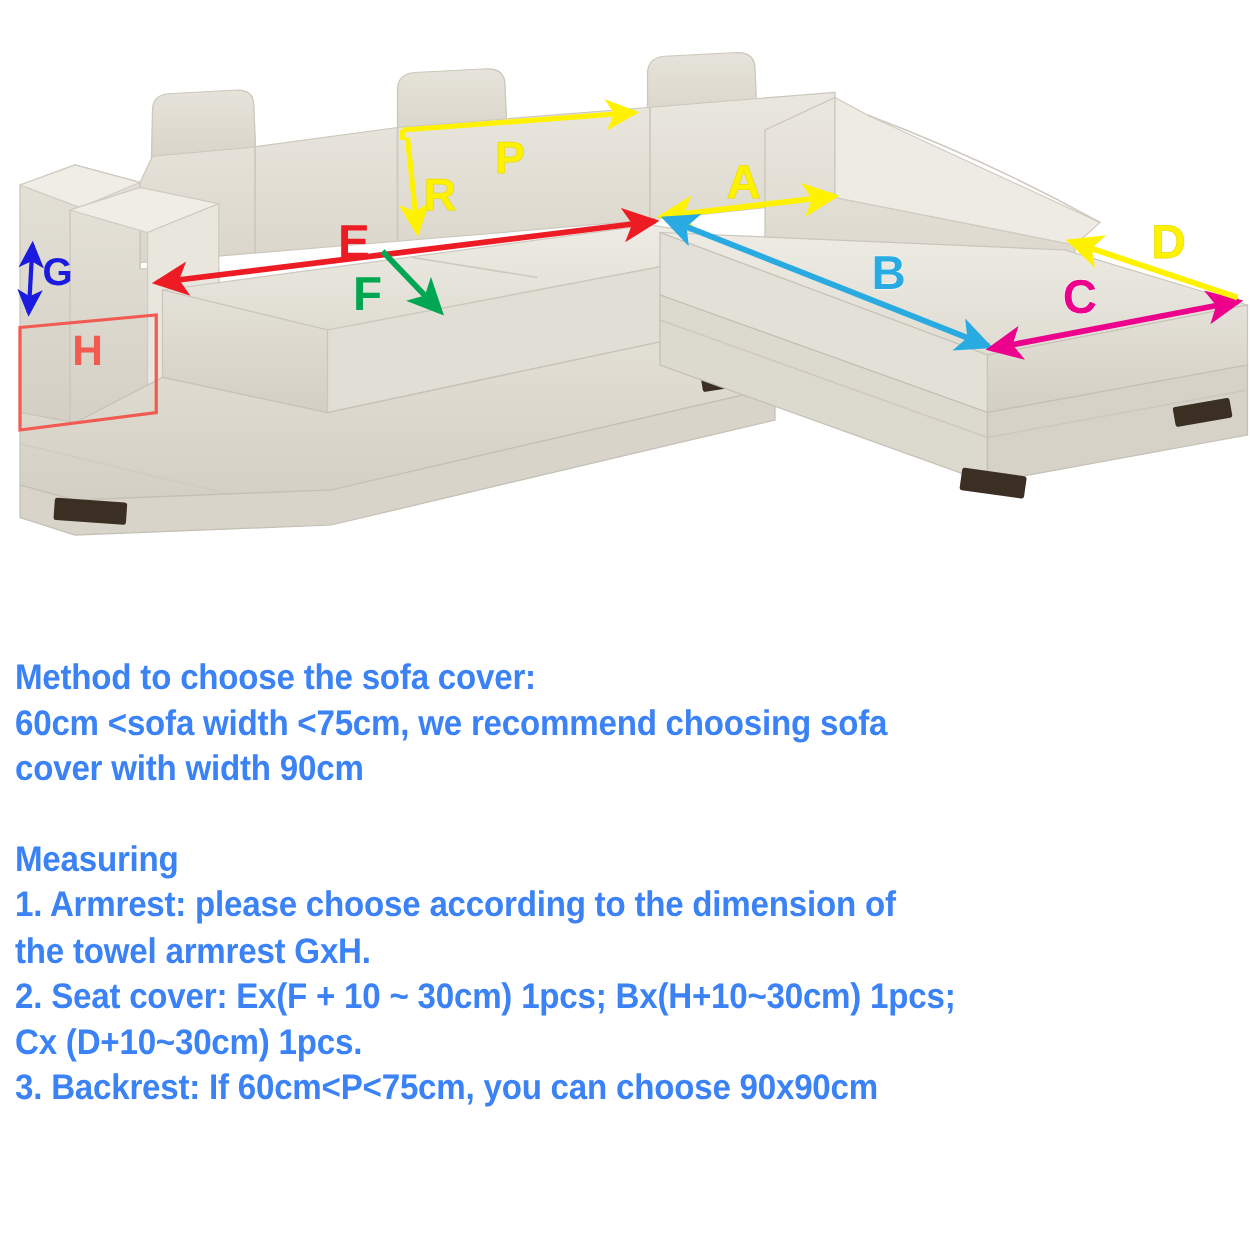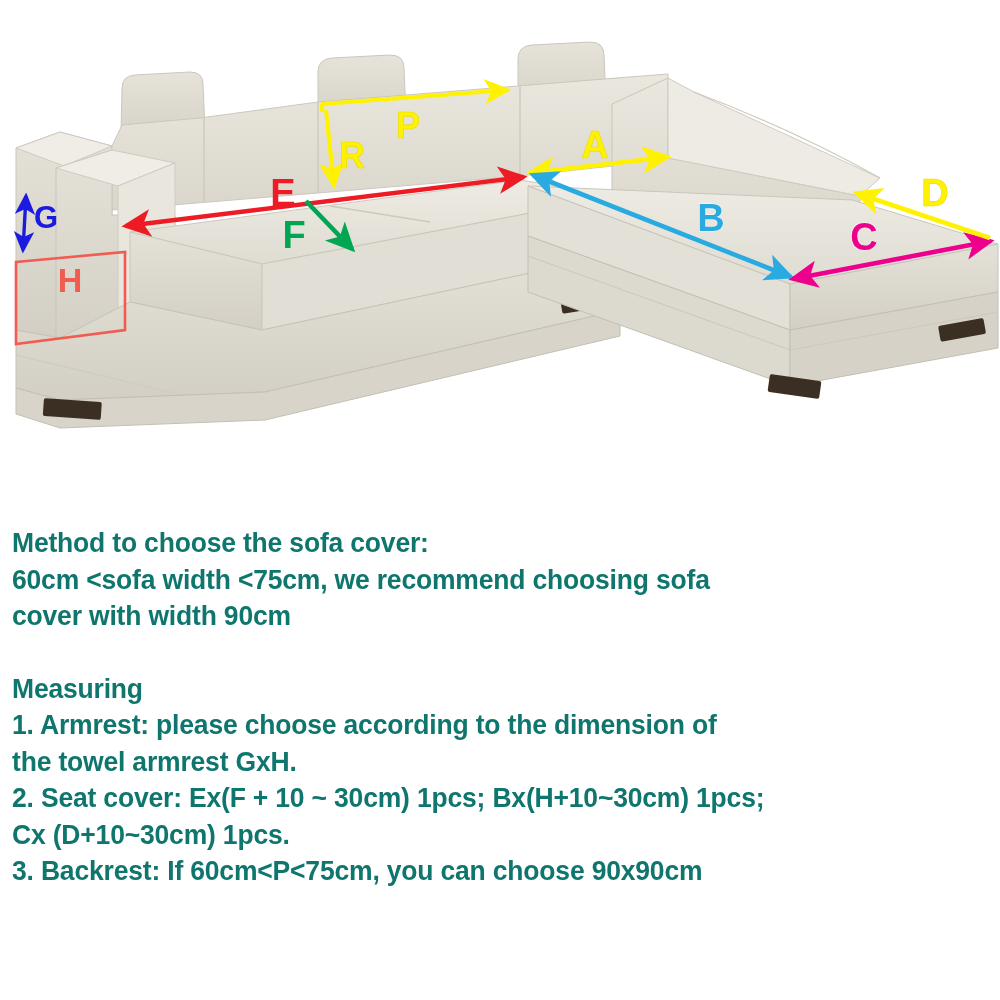--- a/index.html
+++ b/index.html
@@ -10,21 +10,21 @@
   }
   #page{position:relative;width:1000px;height:1000px;background:#fff;}
 
   
   #diagram{position:absolute;left:0;top:0;width:1000px;height:460px;}
   #diagram svg{display:block;width:1000px;height:460px;}
 
   
   #textblock{
     position:absolute;left:12px;top:524px;width:976px;
-    color:#0f766e;
+    color:#3b82f6;
   }
   .tline{
     font-family:"Liberation Sans", sans-serif;
     font-weight:bold;
     font-size:28.5px;
     line-height:36.5px;
     letter-spacing:-0.2px;
     white-space:pre;
     transform:scaleX(0.93);
     transform-origin:left center;

